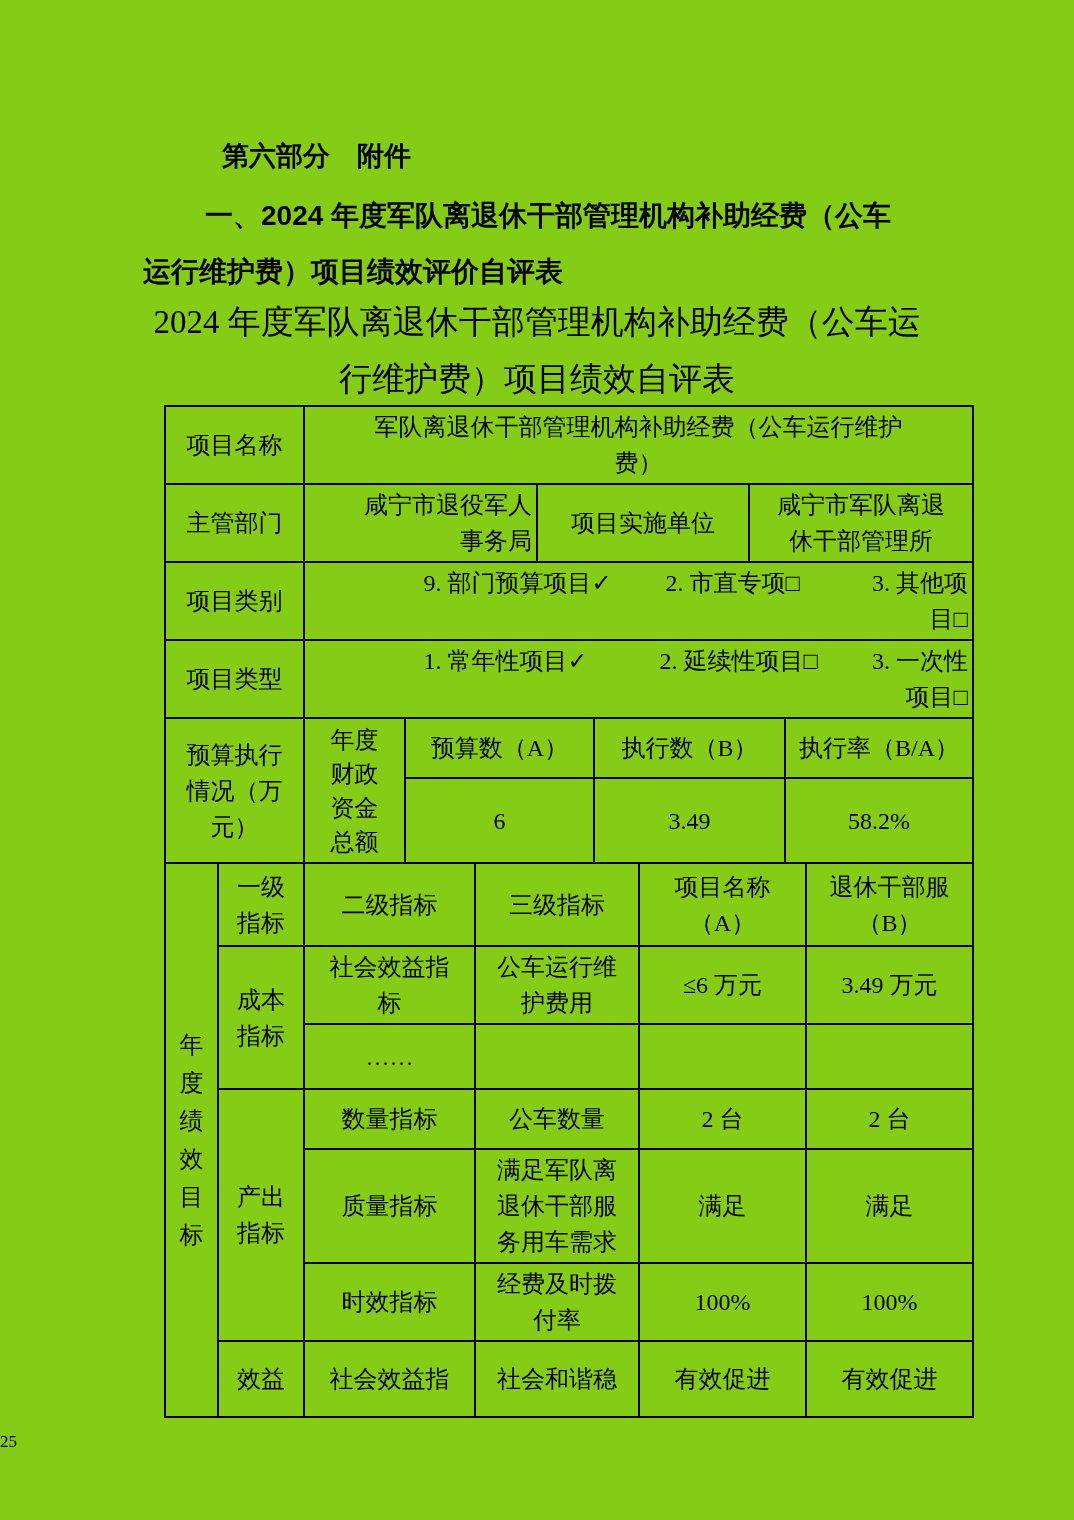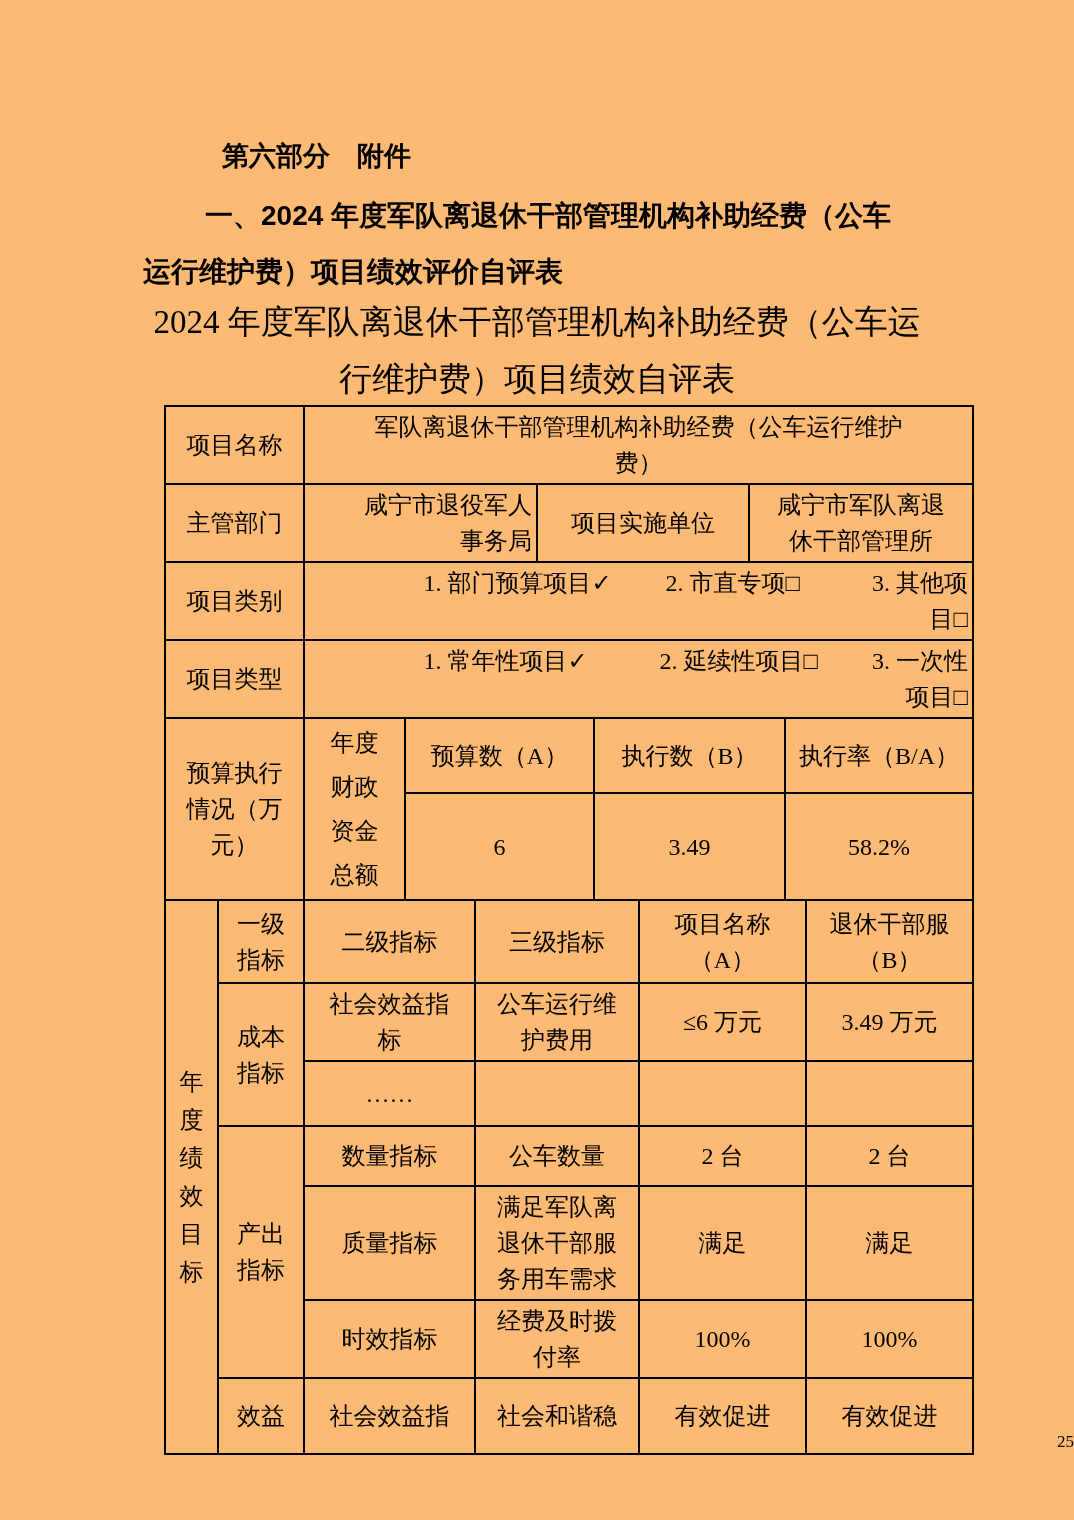--- a/index.html
+++ b/index.html
@@ -1,20 +1,20 @@
 <!DOCTYPE html>
 <html><head>
 <meta charset="utf-8">
 <style>
   html,body { margin:0; padding:0; background:#e8e8e8; }
   .page {
     position:relative;
     width:1074px; height:1520px;
     margin:0 auto;
-    background:#fdba74;
+    background:#84cc16;
     color:#000;
     font-family:"Liberation Serif","DejaVu Serif",serif;
     overflow:hidden;
   }
   .h1 {
     position:absolute; left:222px; top:138px;
     font-family:"Liberation Sans","DejaVu Sans",sans-serif;
     font-weight:bold; font-size:27px; white-space:pre-line;
   }
   .h2 {
@@ -34,24 +34,24 @@
   .t td {
     border:2px solid #000;
     text-align:center; vertical-align:middle;
     font-size:24px; line-height:36px;
     padding:2px 4px; box-sizing:border-box;
     white-space:pre-line;
     overflow:hidden;
   }
   .t td.left { text-align:right; padding-left:10px; }
   .t td.vert { line-height:38px; padding:0; }
-  .t td.tight { line-height:44px;margin-top:40px; }
+  .t td.tight { line-height:34px;margin-top:40px; }
   .pageno {
     position:absolute; left:0; top:1432px; width:1074px;
-    text-align:right; font-size:17px;
+    text-align:left; font-size:17px;
   }
 </style>
 </head>
 <body>
 
 <div class="page">
 
   <div class="h1">第六部分　附件</div>
   <div class="h2">一、2024 年度军队离退休干部管理机构补助经费（公车
 运行维护费）项目绩效评价自评表</div>
@@ -76,21 +76,21 @@
       <tr style="height:75px">
         <td>主管部门</td>
         <td class="left">咸宁市退役军人
 事务局</td>
         <td>项目实施单位</td>
         <td>咸宁市军队离退
 休干部管理所</td>
       </tr>
       <tr style="height:74px">
         <td>项目类别</td>
-        <td colspan="3" class="left">1. 部门预算项目✓　　 2. 市直专项□　　　3. 其他项
+        <td colspan="3" class="left">9. 部门预算项目✓　　 2. 市直专项□　　　3. 其他项
 目□</td>
       </tr>
       <tr style="height:75px">
         <td>项目类型</td>
         <td colspan="3" class="left">1. 常年性项目✓　　　2. 延续性项目□　　 3. 一次性
 项目□</td>
       </tr>
     </tbody>
       </table>
 

